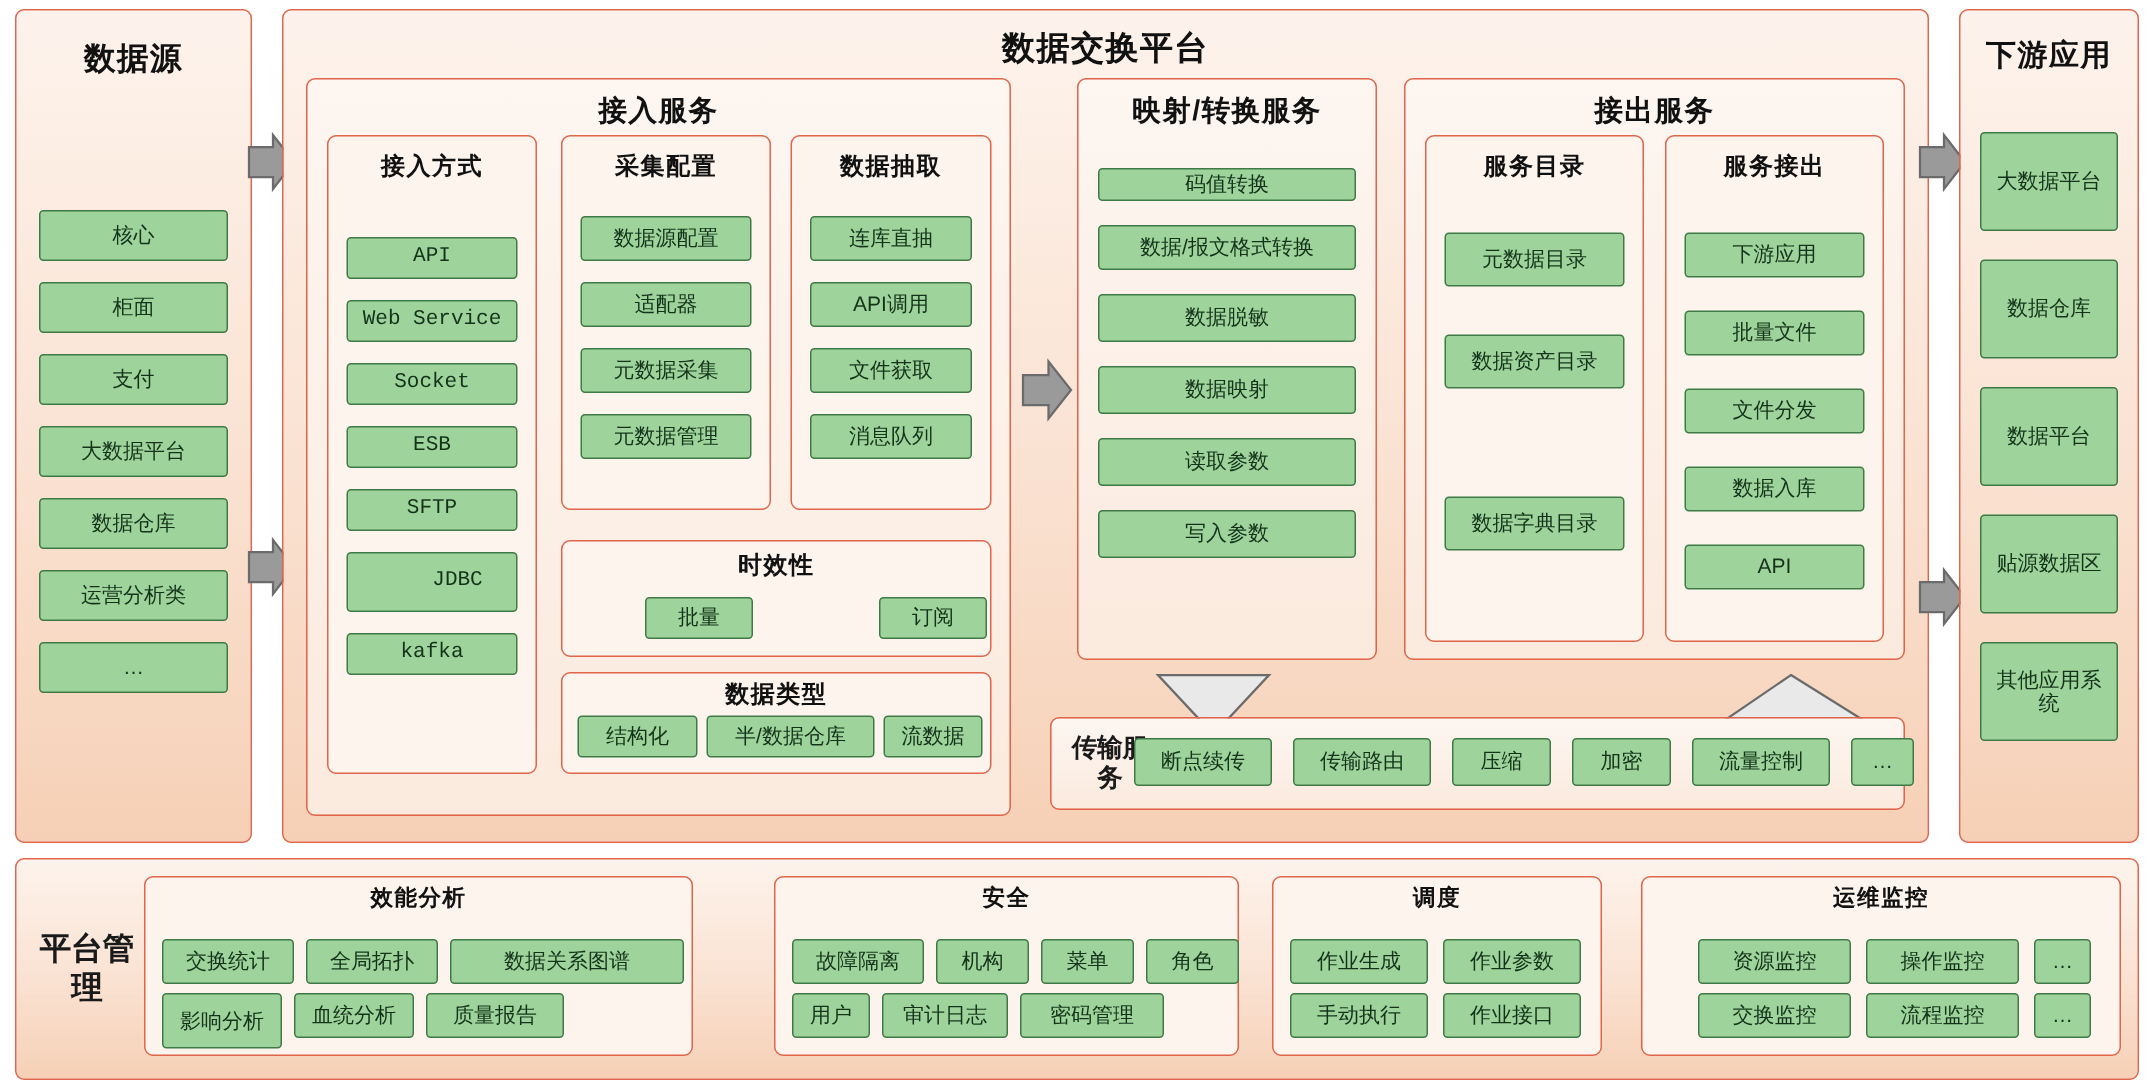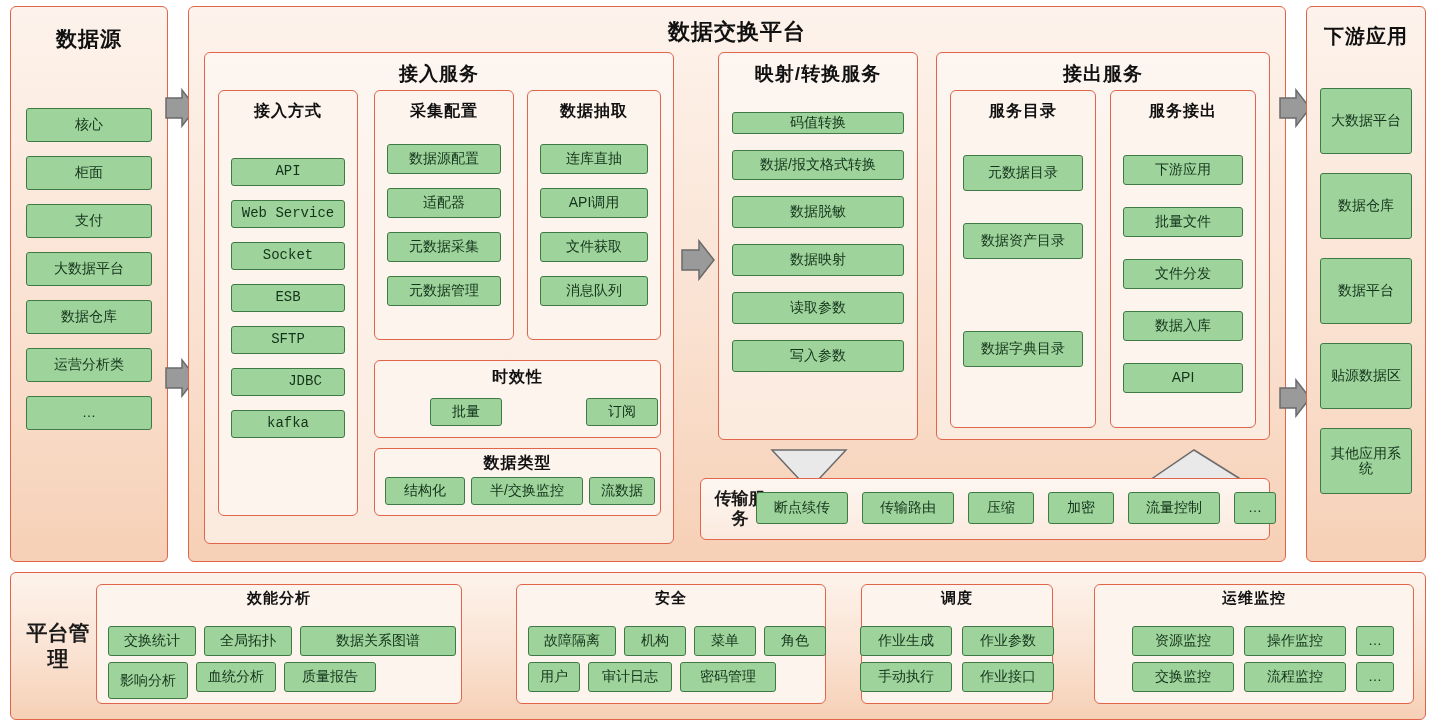--- a/index.html
+++ b/index.html
@@ -60,21 +60,21 @@
 </style>
 </head>
 <body>
 
 <div class="root">
 
   <div class="panel" style="left:10px;top:6px;width:158px;height:556px;">
     <div class="ttl" style="padding-top:18px;font-size:21px;">数据源</div>
   </div>
   <div class="stack" style="left:26px;top:108px;width:126px;gap:14px;">
-    <div class="chip" style="height:34px;">核心</div>
+    <div class="chip" style="height:34px;margin-top:32px;">核心</div>
     <div class="chip" style="height:34px;">柜面</div>
     <div class="chip" style="height:34px;">支付</div>
     <div class="chip" style="height:34px;">大数据平台</div>
     <div class="chip" style="height:34px;">数据仓库</div>
     <div class="chip" style="height:34px;">运营分析类</div>
     <div class="chip" style="height:34px;">…</div>
   </div>
 
   <div class="arrow" style="left:164px;top:88px;">
     <svg width="34" height="40" viewBox="0 0 34 40">
@@ -97,21 +97,21 @@
 
   <div class="panel plain" style="left:218px;top:90px;width:140px;height:426px;">
     <div class="ttl sm" style="padding-top:10px;">接入方式</div>
   </div>
   <div class="stack" style="left:231px;top:158px;width:114px;gap:14px;">
     <div class="chip mono" style="height:28px;">API</div>
     <div class="chip mono" style="height:28px;">Web Service</div>
     <div class="chip mono" style="height:28px;">Socket</div>
     <div class="chip mono" style="height:28px;">ESB</div>
     <div class="chip mono" style="height:28px;">SFTP</div>
-    <div class="chip mono" style="height:28px;padding-left:34px;">JDBC</div>
+    <div class="chip mono" style="height:40px;padding-left:34px;">JDBC</div>
     <div class="chip mono" style="height:28px;">kafka</div>
   </div>
 
   <div class="panel plain" style="left:374px;top:90px;width:140px;height:250px;">
     <div class="ttl sm" style="padding-top:10px;">采集配置</div>
   </div>
   <div class="stack" style="left:387px;top:144px;width:114px;gap:14px;">
     <div class="chip" style="height:30px;">数据源配置</div>
     <div class="chip" style="height:30px;">适配器</div>
     <div class="chip" style="height:30px;">元数据采集</div>
@@ -134,21 +134,21 @@
   <div class="row" style="left:430px;top:398px;gap:84px;">
     <div class="chip" style="width:72px;height:28px;">批量</div>
     <div class="chip" style="width:72px;height:28px;">订阅</div>
   </div>
 
   <div class="panel plain" style="left:374px;top:448px;width:287px;height:68px;">
     <div class="ttl sm" style="padding-top:4px;">数据类型</div>
   </div>
   <div class="row" style="left:385px;top:477px;gap:6px;">
     <div class="chip" style="width:80px;height:28px;">结构化</div>
-    <div class="chip" style="width:112px;height:28px;">半/交换监控</div>
+    <div class="chip" style="width:112px;height:28px;">半/数据仓库</div>
     <div class="chip" style="width:66px;height:28px;">流数据</div>
   </div>
 
   <div class="arrow" style="left:680px;top:238px;">
     <svg width="36" height="44" viewBox="0 0 36 44">
         <polygon points="2,12 19,12 19,3 34,22 19,41 19,32 2,32" fill="#9a9a9a" stroke="#6b6b6b" stroke-width="1.5"></polygon>
       </svg>
   </div>
 
   <div class="panel light" style="left:718px;top:52px;width:200px;height:388px;">
@@ -259,21 +259,21 @@
     <div class="chip" style="width:62px;height:30px;">机构</div>
     <div class="chip" style="width:62px;height:30px;">菜单</div>
     <div class="chip" style="width:62px;height:30px;">角色</div>
   </div>
   <div class="row" style="left:528px;top:662px;gap:8px;">
     <div class="chip" style="width:52px;height:30px;">用户</div>
     <div class="chip" style="width:84px;height:30px;">审计日志</div>
     <div class="chip" style="width:96px;height:30px;">密码管理</div>
   </div>
 
-  <div class="panel plain" style="left:848px;top:584px;width:192px;height:120px;margin-left:13px;">
+  <div class="panel plain" style="left:848px;top:584px;width:220px;height:120px;">
     <div class="ttl xs" style="padding-top:4px;">调度</div>
   </div>
   <div class="row" style="left:860px;top:626px;gap:10px;">
     <div class="chip" style="width:92px;height:30px;">作业生成</div>
     <div class="chip" style="width:92px;height:30px;">作业参数</div>
   </div>
   <div class="row" style="left:860px;top:662px;gap:10px;">
     <div class="chip" style="width:92px;height:30px;">手动执行</div>
     <div class="chip" style="width:92px;height:30px;">作业接口</div>
   </div>

